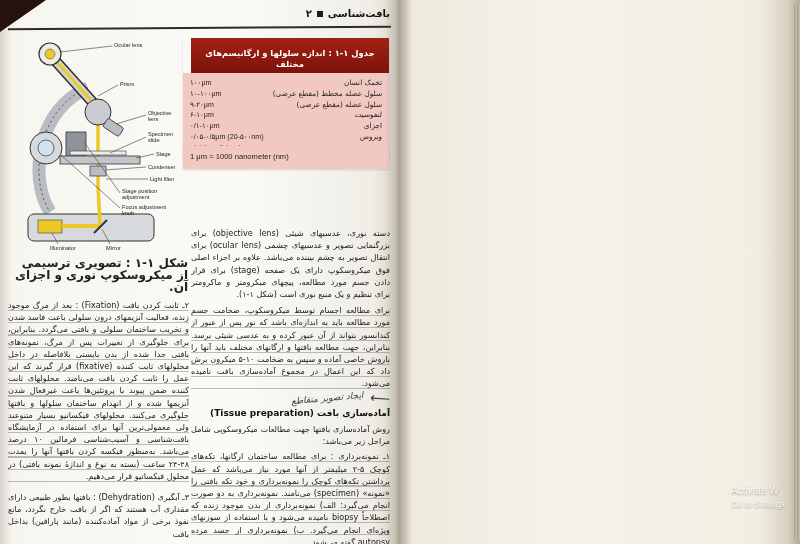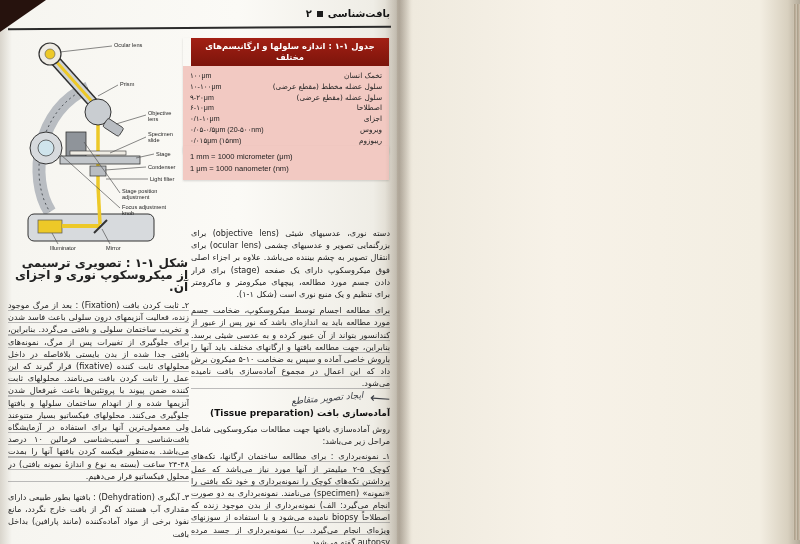--- a/index.html
+++ b/index.html
@@ -40,21 +40,21 @@
   
   .fig1{position:absolute;left:10px;top:36px;width:180px;height:222px;}
   .mlabel{position:absolute;font-size:5.6px;line-height:6.4px;color:#1f1f1f;font-family:"Liberation Sans","DejaVu Sans",sans-serif;}
   .fig1-cap{position:absolute;left:10px;top:257px;width:178px;direction:rtl;text-align:right;
     font-size:12px;line-height:12px;font-weight:bold;color:#222;}
 
   
   .tbl{position:absolute;left:183px;width:206px;box-shadow:0 1px 2px rgba(0,0,0,.15);}
   .tbl1{top:38px;} .tbl2{top:146px;}
   .tbl-h{background:linear-gradient(180deg,#a32014,#7c140b);color:#fff;font-size:8.4px;font-weight:bold;
-    text-align:center;padding:3px 4px 4px;direction:rtl;line-height:10.5px;margin-left:8px;}
+    text-align:center;padding:10px 4px 4px;direction:rtl;line-height:10.5px;margin-left:8px;}
   .tbl-b{background:#f2c9c2;padding:5px 7px 6px;}
   .t1-row{display:flex;direction:rtl;justify-content:space-between;font-size:7.3px;line-height:10.8px;color:#222;}
   .t1-val{direction:ltr;font-family:"Liberation Sans","DejaVu Sans",sans-serif;font-size:7.1px;text-align:center;}
   .t2-row{direction:ltr;text-align:left;font-size:7.6px;line-height:11.5px;color:#222;
     font-family:"Liberation Sans","DejaVu Sans",sans-serif;}
 
   .watermark{position:absolute;left:731px;top:484px;width:69px;overflow:hidden;white-space:nowrap;
     color:rgba(252,252,252,.95);text-shadow:0 1px 2px rgba(100,100,100,.6);
     font-family:"Liberation Sans","DejaVu Sans",sans-serif;}
   .watermark .l1{font-size:10px;line-height:14px;}
@@ -134,41 +134,40 @@
           </div>
         <div class="t1-row">
             <span>سلول عضله مخطط (مقطع عرضی)</span>
             <span class="t1-val">۱۰-۱۰۰μm</span>
           </div>
         <div class="t1-row">
             <span>سلول عضله (مقطع عرضی)</span>
             <span class="t1-val">۹-۲۰μm</span>
           </div>
         <div class="t1-row">
-            <span>اصطلاحا</span>
+            <span>لنفوسیت</span>
             <span class="t1-val">۶-۱۰μm</span>
           </div>
         <div class="t1-row">
             <span>اجزای</span>
             <span class="t1-val">۰/۱-۱۰μm</span>
           </div>
         <div class="t1-row">
             <span>ویروس</span>
             <span class="t1-val">۰/۰۵-۰/۵μm (20-۵۰۰nm)</span>
           </div>
         <div class="t1-row">
             <span>ریبوزوم</span>
             <span class="t1-val">۰/۰۱۵μm (۱۵nm)</span>
           </div>
       </div>
     </div>
 
     <div class="tbl tbl2">
       <div class="tbl-b">
-        <div class="t2-row">1 mm = 1000 micrometer (μm)</div>
         <div class="t2-row">1 μm = 1000 nanometer (nm)</div>
       </div>
     </div>
 
     <div class="lp-col-left fa">
       <p class="u-gray">۲ـ ثابت کردن بافت (Fixation) : بعد از مرگ موجود زنده، فعالیت آنزیمهای درون سلولی باعث فاسد شدن و تخریب ساختمان سلولی و بافتی می‌گردد. بنابراین، برای جلوگیری از تغییرات پس از مرگ، نمونه‌های بافتی جدا شده از بدن بایستی بلافاصله در داخل محلولهای ثابت کننده (fixative) قرار گیرند که این عمل را ثابت کردن بافت می‌نامند. محلولهای ثابت کننده ضمن پیوند با پروتئین‌ها باعث غیرفعال شدن آنزیمها شده و از انهدام ساختمان سلولها و بافتها جلوگیری می‌کنند. محلولهای فیکساتیو بسیار متنوعند ولی معمولی‌ترین آنها برای استفاده در آزمایشگاه بافت‌شناسی و آسیب‌شناسی فرمالین ۱۰ درصد می‌باشد. به‌منظور فیکسه کردن بافتها آنها را بمدت ۴۸-۲۴ ساعت (بسته به نوع و اندازهٔ نمونه بافتی) در محلول فیکساتیو قرار می‌دهیم.</p>
       <p>۳ـ آبگیری (Dehydration) : بافتها بطور طبیعی دارای مقداری آب هستند که اگر از بافت خارج نگردد، مانع نفوذ برخی از مواد آماده‌کننده (مانند پارافین) بداخل بافت</p>
     </div>
 
     <div class="lp-col-right fa">
@@ -196,14 +195,18 @@
     
 
     
     
   </div>
 
   <div class="gutter"></div>
   <div class="corner"></div>
   <div class="edge-right"></div>
 
+  <div class="watermark">
+    <div class="l1">Activate W</div>
+    <div class="l2">Go to Settings</div>
+  </div>
 
 </div>
 
 </body></html>

